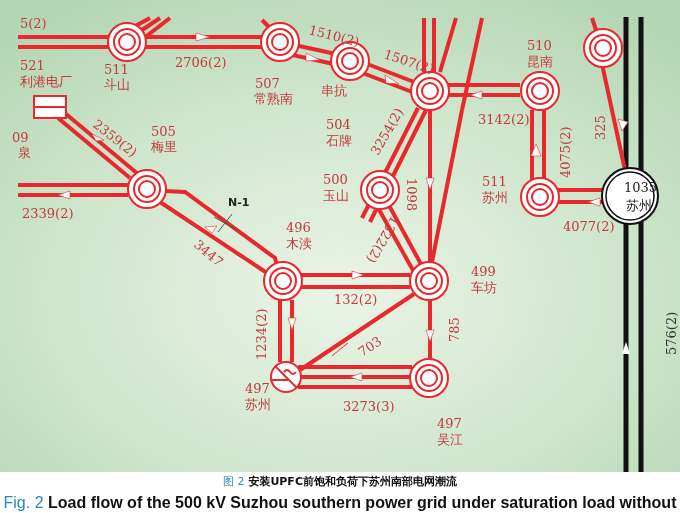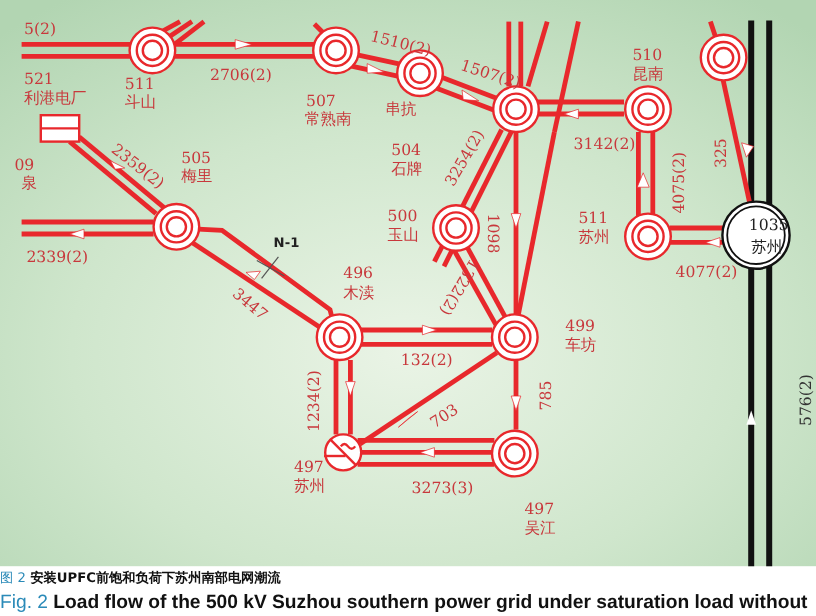--- a/index.html
+++ b/index.html
@@ -2,21 +2,21 @@
 <html><head>
 <meta charset="utf-8">
 <style>
   html, body { margin:0; padding:0; }
   body { width:680px; height:513px; background:#ffffff; position:relative; overflow:hidden; font-family:"DejaVu Serif", serif; }
   #diagram { position:absolute; left:0; top:0; width:680px; height:472px; }
   #diagram svg { display:block; }
   .lbl { font-family:"DejaVu Serif", serif; font-size:13px; fill:#c8383c; }
   .lbl-dark { font-family:"DejaVu Serif", serif; font-size:13px; fill:#222222; }
   .lbl-n1 { font-family:"DejaVu Sans", sans-serif; font-size:11px; font-weight:bold; fill:#222222; }
-  .caption { position:absolute; left:0; width:680px; }
+  .caption { position:absolute; left:0; width:680px; text-align:center; }
   .cap-cn { top:474px; font-family:"DejaVu Sans", sans-serif; font-size:11px; font-weight:bold; color:#111; }
   .cap-en { top:494px; font-family:"Liberation Sans", sans-serif; font-size:16px; font-weight:bold; color:#111; }
   .fig-num { color:#2a8ab8; font-weight:normal; }
 </style>
 </head>
 <body>
 
 <div id="diagram">
 <svg width="680" height="472" viewBox="0 0 680 472" xmlns="http://www.w3.org/2000/svg">
   <defs>

